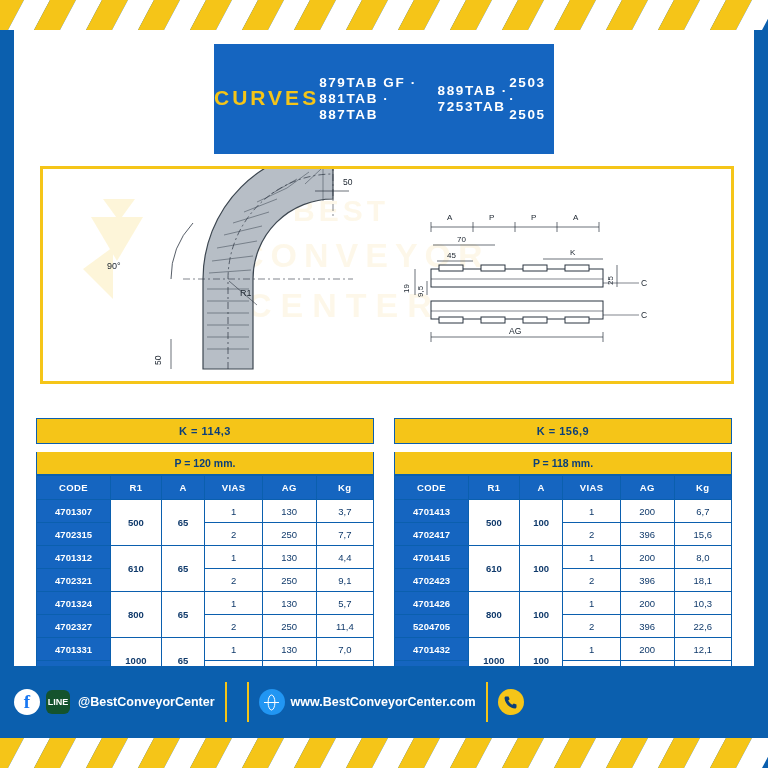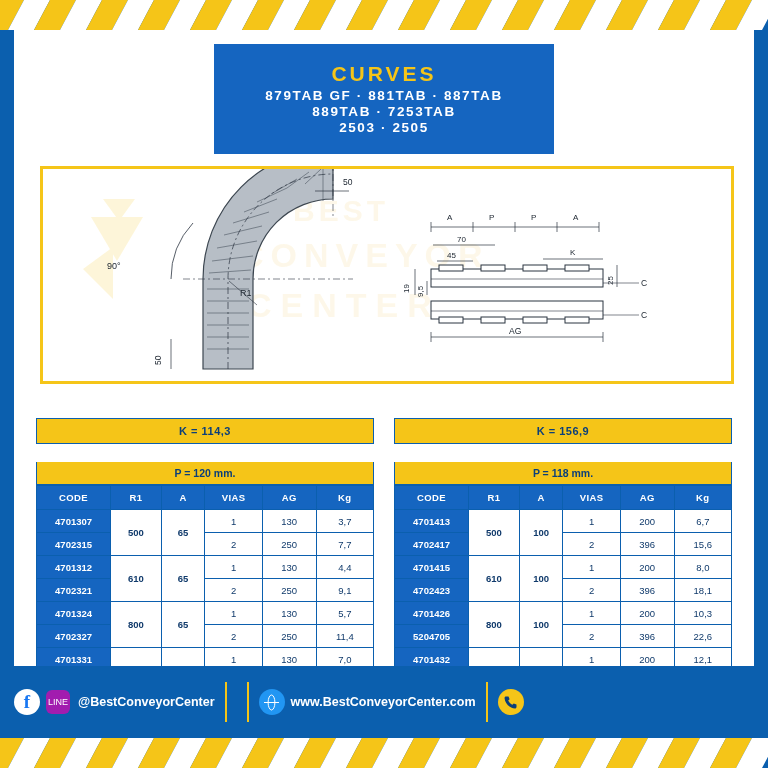--- a/index.html
+++ b/index.html
@@ -17,52 +17,52 @@
   .chev-band.bottom{bottom:0;}
   .chev{position:absolute;top:-6px;width:26px;height:42px;background:#f5c518;
         transform:skewX(-28deg);}
   .chev.w{background:#ffffff;}
 
   .frame{position:absolute;left:14px;top:30px;width:740px;height:708px;background:#ffffff;}
   .inner{position:absolute;left:0;top:0;width:740px;height:708px;}
 
   
   .title-box{position:absolute;left:200px;top:14px;width:340px;height:110px;background:#1565c0;
-      display:flex;flex-direction:column;align-items:center;justify-content:center;}
+      display:flex;align-items:center;justify-content:center;}
   .title-main{color:#f5c518;font-size:21px;font-weight:bold;letter-spacing:3px;margin-bottom:2px;}
   .title-line{color:#ffffff;font-size:13.5px;font-weight:bold;letter-spacing:1.6px;line-height:16px;}
 
   
   .draw-panel{position:absolute;left:26px;top:136px;width:688px;height:212px;
       background:#ffffff;border:3px solid #f5c518;}
 
   
   .tbl{position:absolute;top:388px;width:338px;}
   .tbl.left{left:22px;}
   .tbl.right{left:380px;}
   .k-head{height:24px;background:#f5c518;border:1px solid #0b5fae;display:flex;align-items:center;justify-content:center;
       font-size:11px;font-weight:bold;color:#0b3f7a;letter-spacing:.5px;}
   .p-head{height:22px;background:#f5c518;border:1px solid #0b5fae;border-top:none;display:flex;align-items:center;justify-content:center;
-      font-size:10.5px;font-weight:bold;color:#0b3f7a;margin-top:18px;}
+      font-size:10.5px;font-weight:bold;color:#0b3f7a;margin-top:8px;}
   table{border-collapse:collapse;width:100%;table-layout:fixed;}
   th{background:#1565c0;color:#ffffff;font-size:9.5px;font-weight:bold;height:21px;
      border:1px solid #0b5fae;letter-spacing:.4px;}
   td{font-size:9.5px;text-align:center;height:20px;border:1px solid #0b5fae;color:#103a6b;}
   td.lt{background:#ffffff;}
   td.dk{background:#1565c0;color:#ffffff;font-weight:bold;}
   td.mid{background:#ffffff;font-weight:bold;}
 
   
   .footer{position:absolute;left:0;bottom:30px;width:768px;height:72px;background:#0b5fae;
       display:flex;align-items:center;}
   .fitem{display:flex;align-items:center;color:#ffffff;font-size:12.5px;font-weight:bold;}
   .fdiv{width:2px;height:40px;background:#f5c518;margin:0 10px;}
   .circ{width:26px;height:26px;border-radius:50%;background:#ffffff;display:flex;align-items:center;justify-content:center;margin-right:6px;}
   .fb{color:#1877f2;font-size:19px;font-weight:bold;font-family:"Liberation Serif",serif;}
-  .linebox{width:24px;height:24px;border-radius:6px;background:#a21caf;color:#fff;font-size:9px;font-weight:normal;
+  .linebox{width:24px;height:24px;border-radius:6px;background:#14532d;color:#fff;font-size:9px;font-weight:bold;
       display:flex;align-items:center;justify-content:center;margin-right:8px;}
   .mailc{background:#e53935;}
   .globec{background:#2196f3;}
   .phonec{background:#f5c518;}
 </style>
 </head>
 <body>
 
 <div class="page">
 

